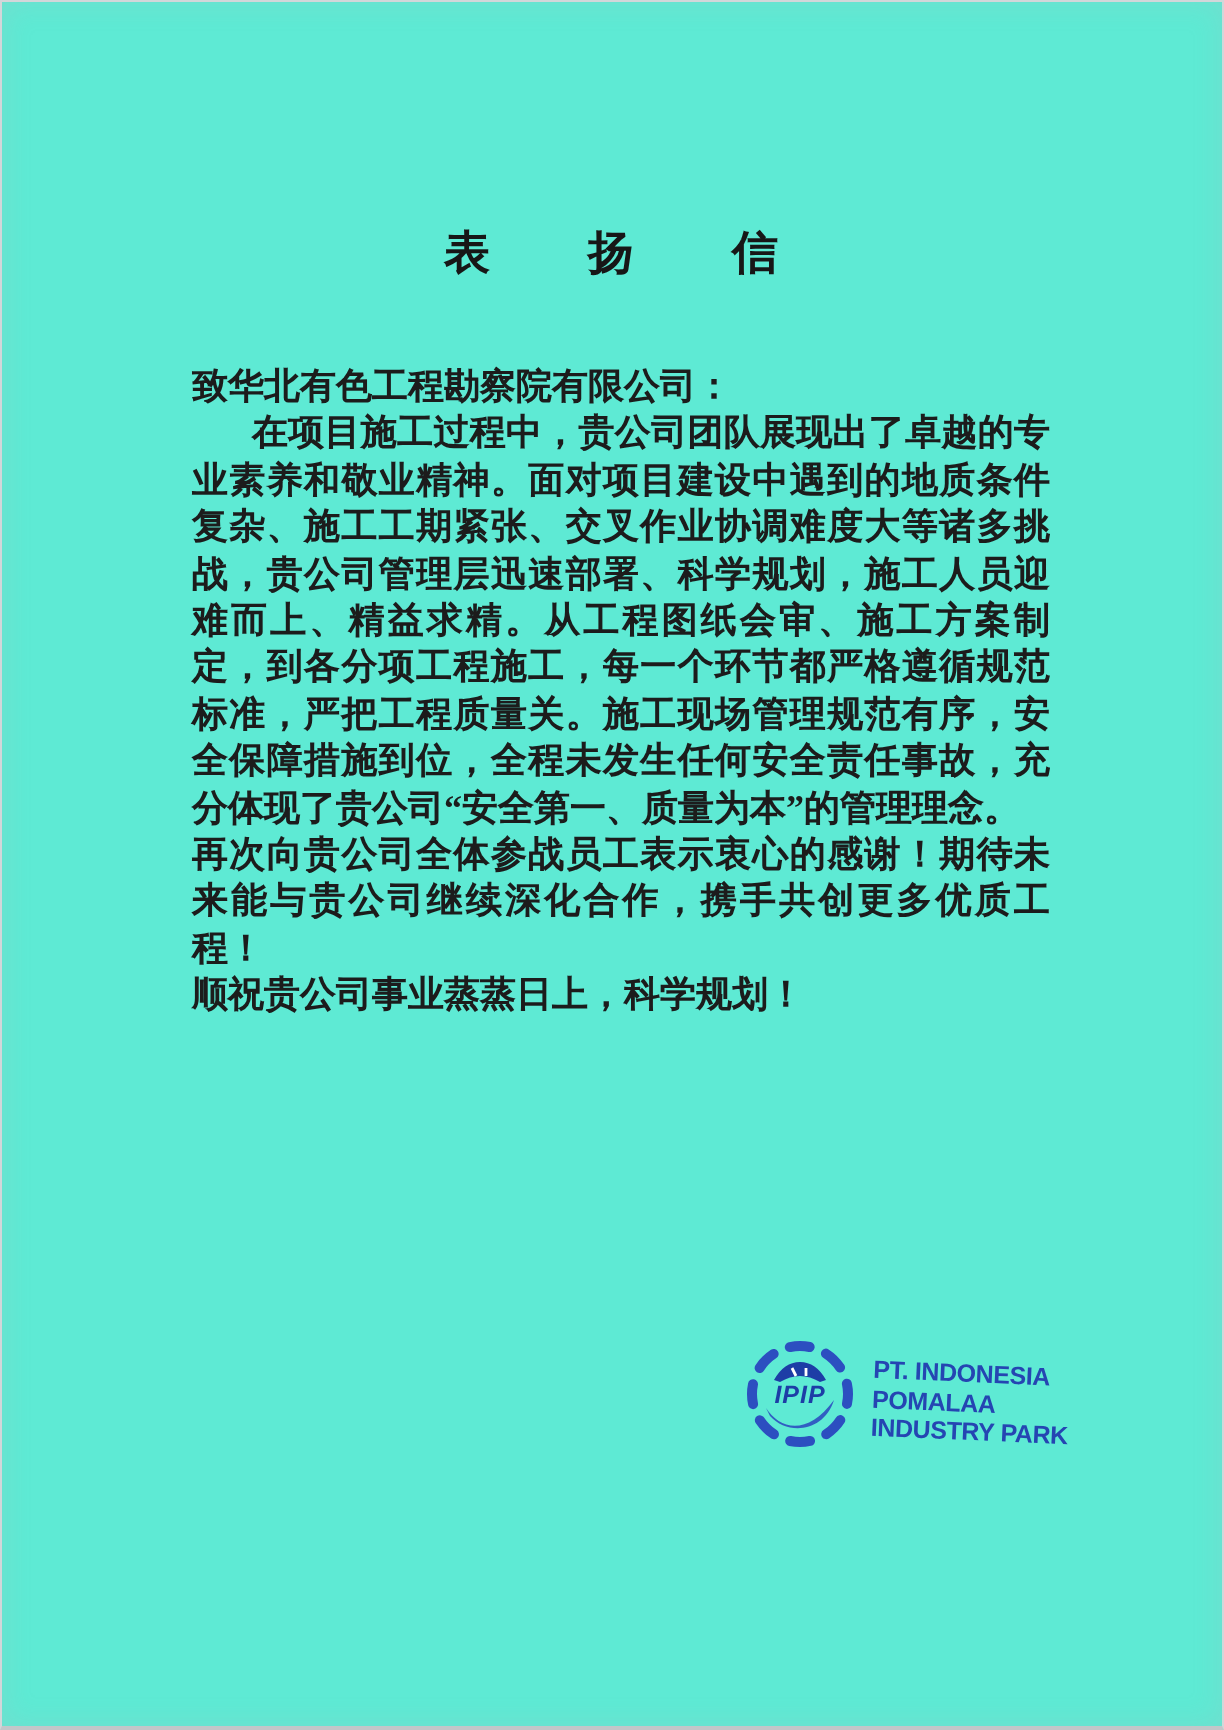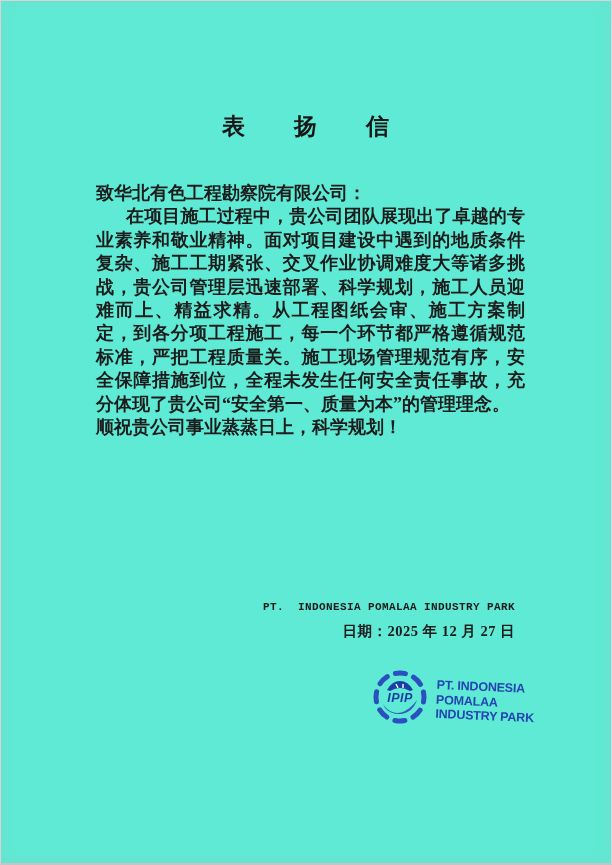--- a/index.html
+++ b/index.html
@@ -93,27 +93,24 @@
 </head>
 <body>
 
 <div class="page">
 
   <div class="letter-title">表　　扬　　信</div>
 
   <div class="letter-body">
     <p class="salutation">致华北有色工程勘察院有限公司：</p>
     <p class="indent">在项目施工过程中，贵公司团队展现出了卓越的专业素养和敬业精神。面对项目建设中遇到的地质条件复杂、施工工期紧张、交叉作业协调难度大等诸多挑战，贵公司管理层迅速部署、科学规划，施工人员迎难而上、精益求精。从工程图纸会审、施工方案制定，到各分项工程施工，每一个环节都严格遵循规范标准，严把工程质量关。施工现场管理规范有序，安全保障措施到位，全程未发生任何安全责任事故，充分体现了贵公司“安全第一、质量为本”的管理理念。</p>
+    <p>再次向贵公司全体参战员工表示衷心的感谢！期待未来能与贵公司继续深化合作，携手共创更多优质工程！</p>
     <p>顺祝贵公司事业蒸蒸日上，科学规划！</p>
   </div>
 
-  <div class="signature">
-    <div class="company">PT.  INDONESIA POMALAA INDUSTRY PARK</div>
-    <div class="date">日期：2025 年 12 月 27 日</div>
-  </div>
 
   <div class="stamp">
     <svg class="stamp-logo" viewBox="0 0 60 60" width="60" height="60" aria-hidden="true">
 
       <circle cx="30" cy="29" r="24" fill="none" stroke="#2c4fc0" stroke-width="5" stroke-dasharray="10 8.8" stroke-linecap="round" transform="rotate(-12 30 29)"></circle>
 
       <path d="M17 22 Q22 13 30 13 Q38 13 43 22 L40 23 Q30 17 20 23 Z" fill="#1d3da6"></path>
       <path d="M26 16 L28 20 M33 16 L33 20" stroke="#fefefe" stroke-width="1.4" fill="none"></path>
 
       <text x="30" y="33.5" text-anchor="middle" font-family="Liberation Sans, DejaVu Sans, sans-serif" font-size="12.5" font-weight="bold" font-style="italic" fill="#1d3da6" letter-spacing="0.5">IPIP</text>

